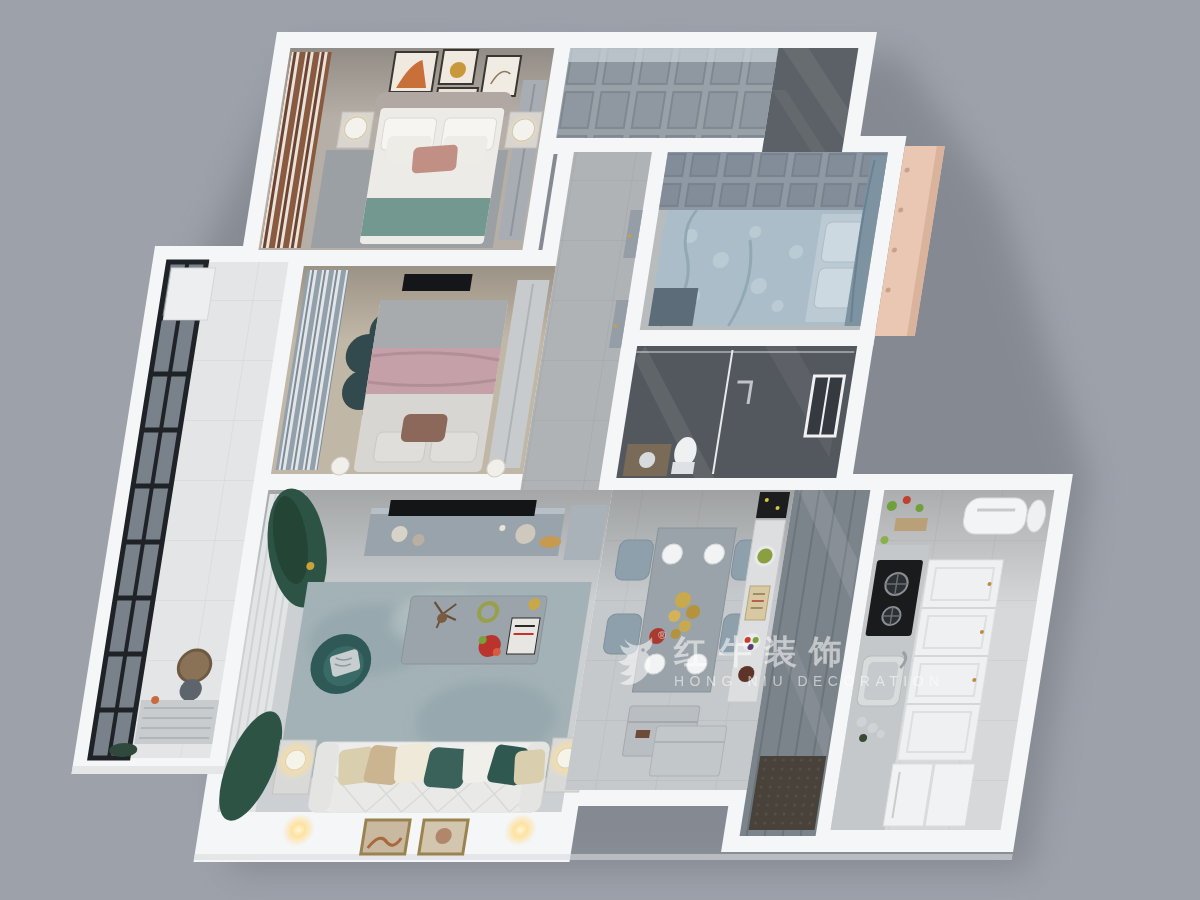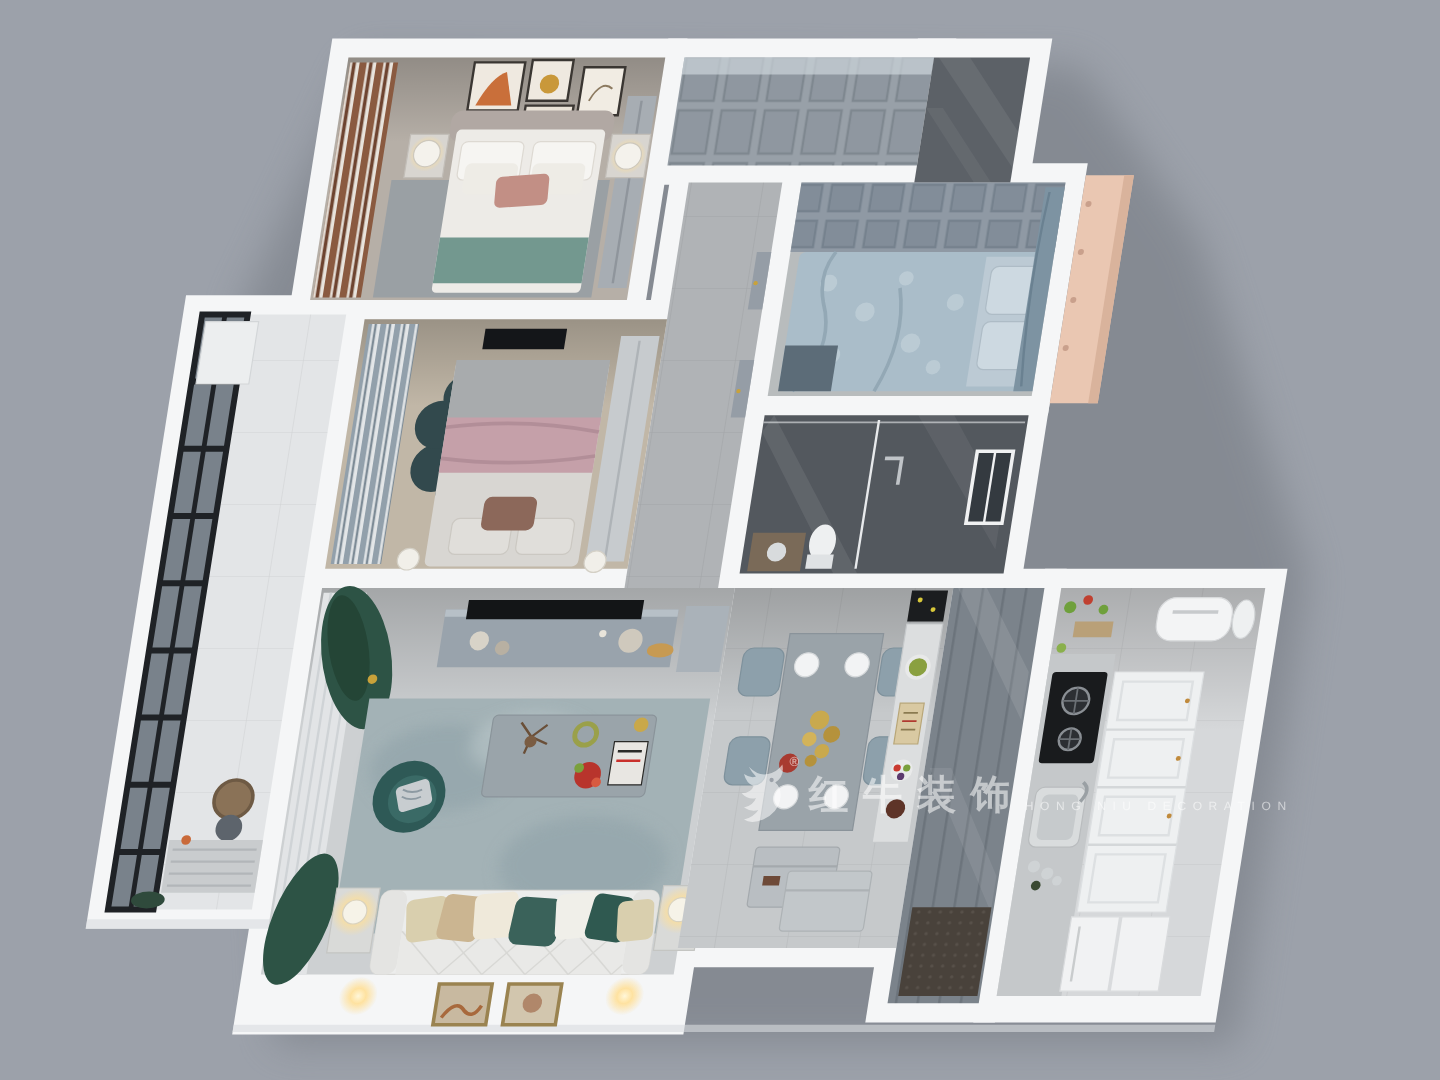--- a/index.html
+++ b/index.html
@@ -9,27 +9,27 @@
     font-family:"Liberation Sans", sans-serif;
     position:relative;
   }
   .stage{position:absolute;inset:0;width:1200px;height:900px;}
   svg{display:block;}
   .watermark{
     position:absolute;left:612px;top:633px;
     display:flex;align-items:center;gap:10px;
     color:#ffffff;opacity:0.55;pointer-events:none;
   }
-  .wm-text{display:flex;flex-direction:row;line-height:1;align-items:flex-end;}
+  .wm-text{display:flex;flex-direction:column;line-height:1;}
   .wm-brand{
     font-size:33px;font-weight:bold;letter-spacing:12px;
     white-space:nowrap;
   }
   .wm-sub{
-    font-size:10px;letter-spacing:5.5px;margin-top:6px;white-space:nowrap;
+    font-size:14px;letter-spacing:5.5px;margin-top:6px;white-space:nowrap;
   }
   .wm-logo{position:relative;width:52px;height:56px;flex:0 0 auto;}
   .wm-reg{
     position:absolute;right:-2px;top:-4px;font-size:11px;font-weight:bold;
   }
 </style>
 </head>
 <body>
 
 <div class="stage">

